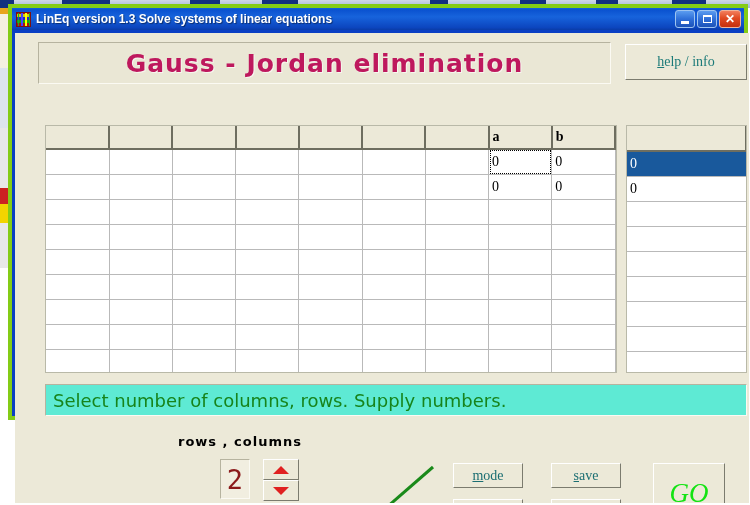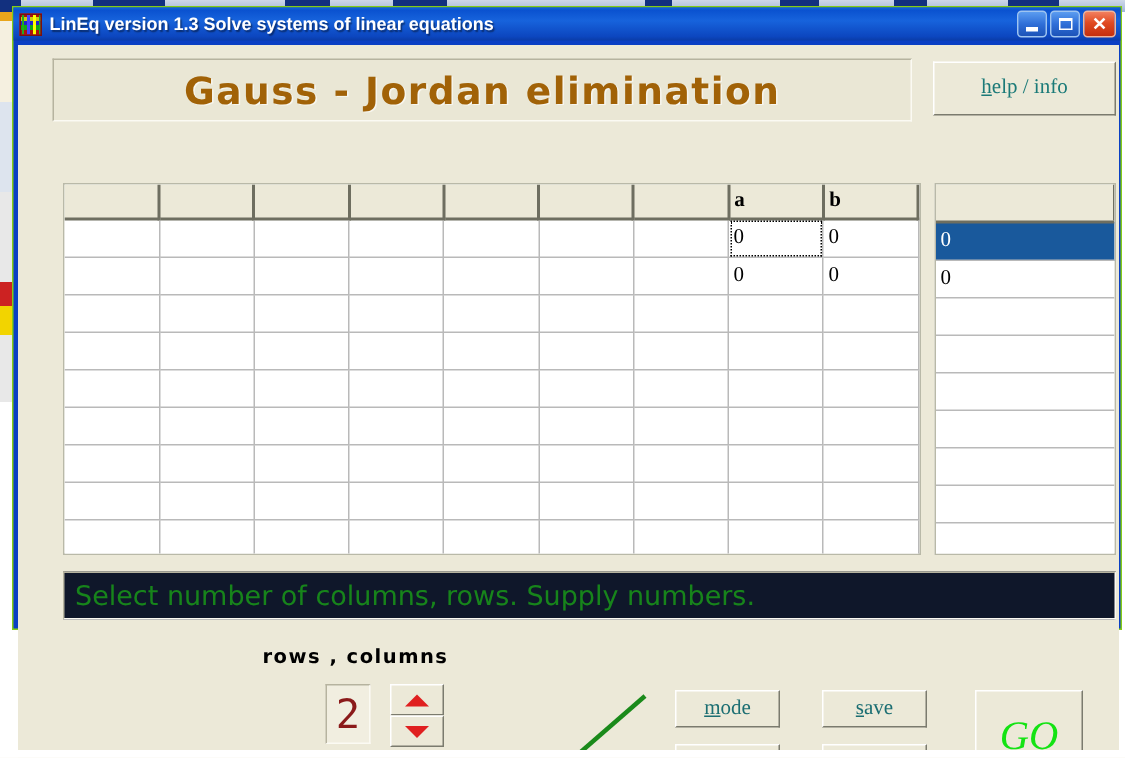--- a/index.html
+++ b/index.html
@@ -37,21 +37,21 @@
       #e8e8e8 215px, #e8e8e8 260px,
       #ffffff 260px, #ffffff 497px);
   }
 
   
   #window {
     position: absolute;
     left: 8px; top: 4px;
     width: 740px; height: 416px;
     background: #0a3fc4;
-    border: 1px solid #84cc16;
+    border: 4px solid #84cc16;
     box-sizing: border-box;
   }
   #titlebar {
     position: relative;
     height: 22px;
     background: linear-gradient(to bottom,
        #1064d8 0%, #0a52d0 8%, #1763dc 40%, #0c46bf 88%, #0a3ca8 100%);
     display: flex; align-items: center;
     padding-left: 4px;
   }
@@ -115,21 +115,21 @@
     left: 23px; top: 9px;
     width: 573px; height: 42px;
     background: #eae7d5;
     border: 1px solid #b6b39f;
     border-right-color: #fbfaf3;
     border-bottom-color: #fbfaf3;
     box-sizing: border-box;
     display: flex; align-items: center; justify-content: center;
   }
   #header-title {
-    color: #a16207;
+    color: #be185d;
     font-size: 25px;
     font-weight: bold;
     font-family: "DejaVu Sans", sans-serif;
     letter-spacing: 1px;
     text-shadow: 1px 1px 0 #f7f6ef;
   }
 
   
   #help-btn {
     position: absolute;
@@ -216,21 +216,21 @@
   table.rgrid td.sel {
     background: #19599c;
     color: #ffffff;
   }
 
   
   #status-panel {
     position: absolute;
     left: 30px; top: 351px;
     width: 702px; height: 32px;
-    background: #0f172a;
+    background: #5eead4;
     border: 1px solid #b6b39f;
     border-right-color: #fbfaf3;
     border-bottom-color: #fbfaf3;
     box-sizing: border-box;
     display: flex; align-items: center;
     padding-left: 7px;
   }
   #status-text {
     color: #17841b;
     font-size: 18px;

